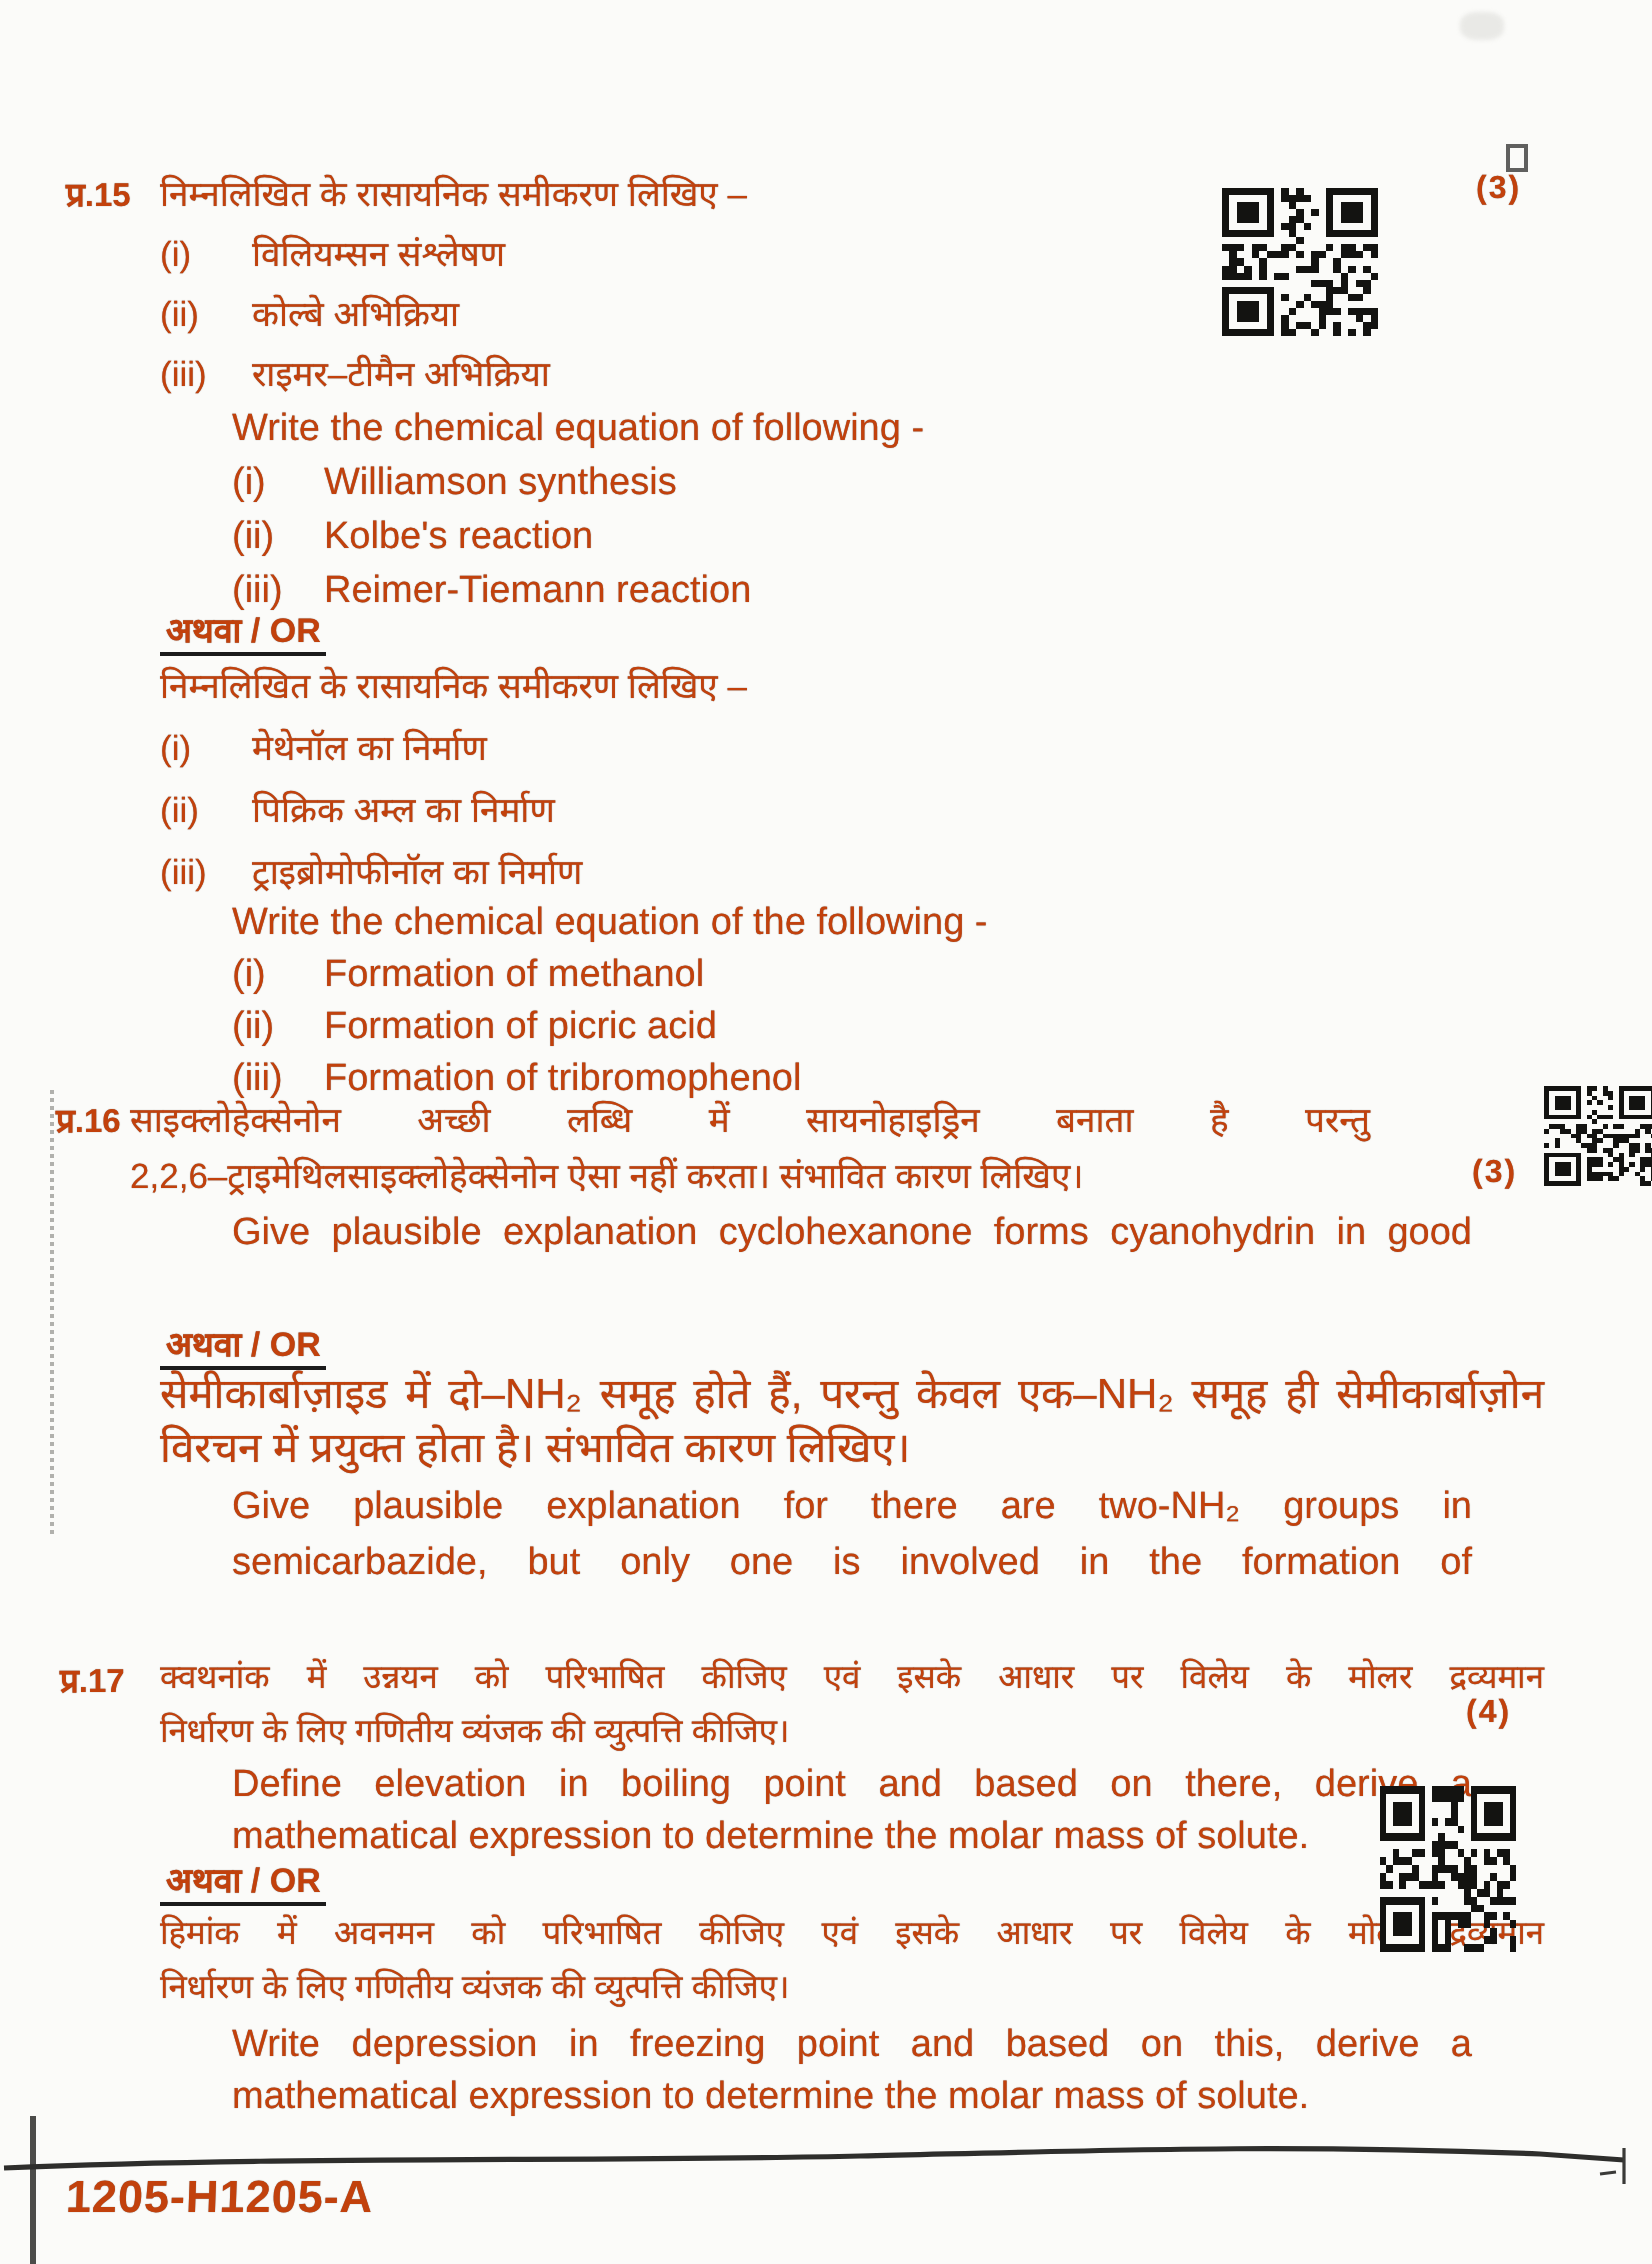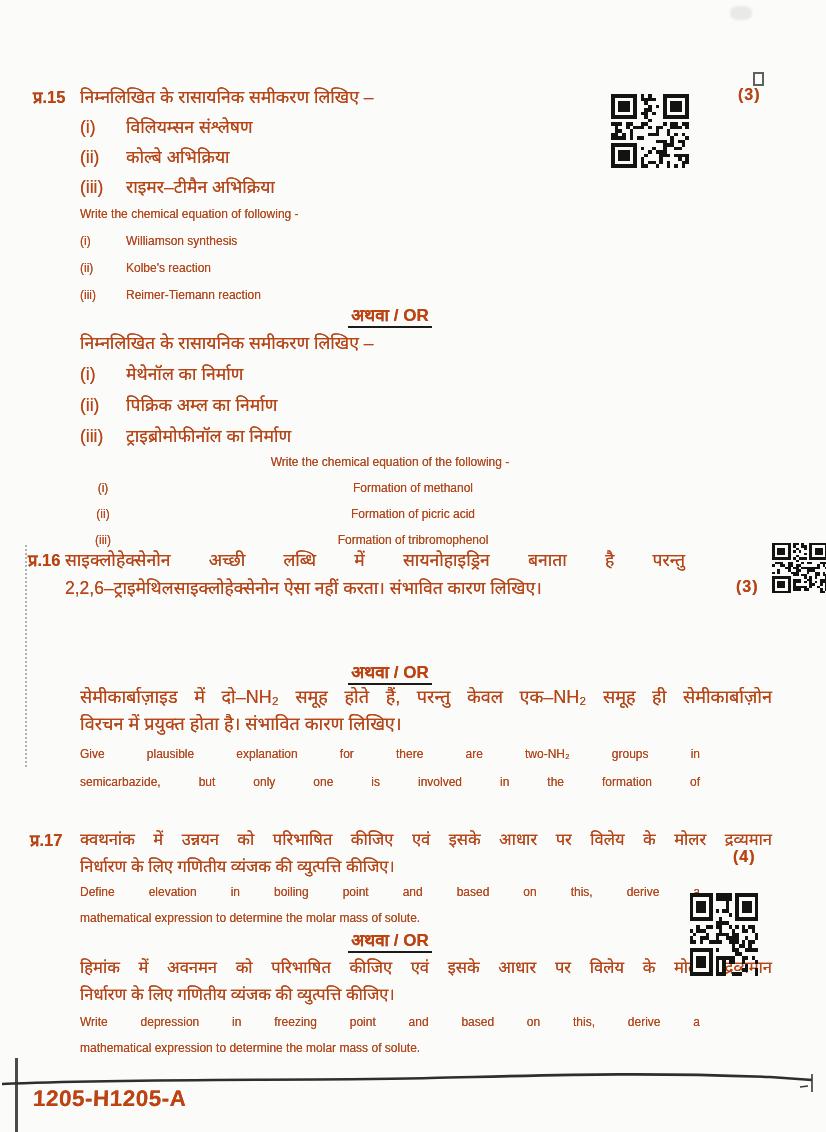--- a/index.html
+++ b/index.html
@@ -9,36 +9,36 @@
     width:826px;height:1132px;
     margin:0 auto;
     background:#fbfbf9;
     overflow:hidden;
     font-family:Liberation Sans, sans-serif;
     color:#c2410c;
     text-shadow:0 0 .5px rgba(20,20,20,.55);
   }
   .abs{position:absolute;}
   .hi{font-size:17.5px;}
-  .en{font-size:12px;}
+  .en{font-size:19px;margin-left:36px;}
   .qnum{font-weight:bold;font-size:16.5px;}
   .lh31{line-height:31px;} .lh30{line-height:30px;} .lh28{line-height:28px;}
   .lh27{line-height:27px;} .lh26{line-height:26px;} .lh25{line-height:25.5px;}
   .item{display:flex;}
   .item .lbl{width:46px;flex:0 0 46px;}
   .item .txt{flex:1;}
   .fj{text-align:justify;text-align-last:justify;}
   .lj{text-align:left;}
   .orhead{
     font-weight:bold;font-size:17px;
     display:inline-block;
     border-bottom:2.2px solid #1b1b1b;
     padding:0 3px 0 3px;
   }
-  .orwrap{text-align:center;}
+  .orwrap{}
   .marks{font-weight:bold;font-size:16px;letter-spacing:1px;}
   .qr{display:block;}
   .footer-code{font-weight:bold;font-size:22.5px;letter-spacing:.5px;transform:skewX(-2deg);}
   .footer-page{font-weight:bold;font-size:13.5px;}
   .artifact{pointer-events:none;}
   .dotline{border-left:2px dotted #8a8a86;opacity:.65;}
   .smudge{background:#d8d8d4;border-radius:40%;opacity:.5;filter:blur(1px);}
   .tinybox{border:2px solid #3a3a38;width:7px;height:10px;opacity:.8;}
 </style>
 </head>
@@ -95,21 +95,21 @@
     <div class="item">
       <span class="lbl">(ii)</span>
       <span class="txt">पिक्रिक अम्ल का निर्माण</span>
     </div>
     <div class="item">
       <span class="lbl">(iii)</span>
       <span class="txt">ट्राइब्रोमोफीनॉल का निर्माण</span>
     </div>
   </div>
 
-  <div class="abs en lh26" style="left:80px;top:449px;width:620px;text-align:center;">
+  <div class="abs en lh26" style="left:80px;top:449px;width:620px;">
     <div>Write the chemical equation of the following -</div>
     <div class="item">
       <span class="lbl">(i)</span>
       <span class="txt">Formation of methanol</span>
     </div>
     <div class="item">
       <span class="lbl">(ii)</span>
       <span class="txt">Formation of picric acid</span>
     </div>
     <div class="item">
@@ -119,44 +119,45 @@
   </div>
 
   <div class="abs qnum hi" style="left:28px;top:548px;">प्र.16</div>
   <div class="abs marks" style="left:736px;top:578px;">(3)</div>
 
   <div class="abs hi lh28" style="left:65px;top:546px;width:620px;">
     <div class="fj">साइक्लोहेक्सेनोन अच्छी लब्धि में सायनोहाइड्रिन बनाता है परन्तु</div>
     <div class="lj">2,2,6–ट्राइमेथिलसाइक्लोहेक्सेनोन ऐसा नहीं करता। संभावित कारण लिखिए।</div>
   </div>
   <div class="abs en lh26" style="left:80px;top:604px;width:620px;">
+    <div class="fj">Give plausible explanation cyclohexanone forms cyanohydrin in good</div>
   </div>
 
   <div class="abs orwrap" style="left:80px;top:660px;width:620px;">
     <span class="orhead">अथवा / OR</span>
   </div>
 
-  <div class="abs hi lh27" style="left:80px;top:684px;width:692px;font-size:18px;">
+  <div class="abs hi lh27" style="left:80px;top:684px;width:692px;font-size:21px;">
     <div class="fj">सेमीकार्बाज़ाइड में दो–NH₂ समूह होते हैं, परन्तु केवल एक–NH₂ समूह ही सेमीकार्बाज़ोन</div>
     <div class="lj">विरचन में प्रयुक्त होता है। संभावित कारण लिखिए।</div>
   </div>
   <div class="abs en lh28" style="left:80px;top:740px;width:620px;">
     <div class="fj">Give plausible explanation for there are two-NH₂ groups in</div>
     <div class="fj">semicarbazide, but only one is involved in the formation of</div>
   </div>
 
   <div class="abs qnum hi" style="left:30px;top:828px;">प्र.17</div>
   <div class="abs marks" style="left:733px;top:848px;">(4)</div>
 
   <div class="abs hi lh27" style="left:80px;top:826px;width:692px;font-size:16.5px;">
     <div class="fj">क्वथनांक में उन्नयन को परिभाषित कीजिए एवं इसके आधार पर विलेय के मोलर द्रव्यमान</div>
     <div class="lj">निर्धारण के लिए गणितीय व्यंजक की व्युत्पत्ति कीजिए।</div>
   </div>
   <div class="abs en lh25" style="left:80px;top:880px;width:620px;">
-    <div class="fj">Define elevation in boiling point and based on this, derive a</div>
+    <div class="fj">Define elevation in boiling point and based on there, derive a</div>
     <div class="lj">mathematical expression to determine the molar mass of solute.</div>
   </div>
 
   <div class="abs orwrap" style="left:80px;top:928px;width:620px;">
     <span class="orhead">अथवा / OR</span>
   </div>
 
   <div class="abs hi lh27" style="left:80px;top:954px;width:692px;font-size:16.5px;">
     <div class="fj">हिमांक में अवनमन को परिभाषित कीजिए एवं इसके आधार पर विलेय के मोलर द्रव्यमान</div>
     <div class="lj">निर्धारण के लिए गणितीय व्यंजक की व्युत्पत्ति कीजिए।</div>

